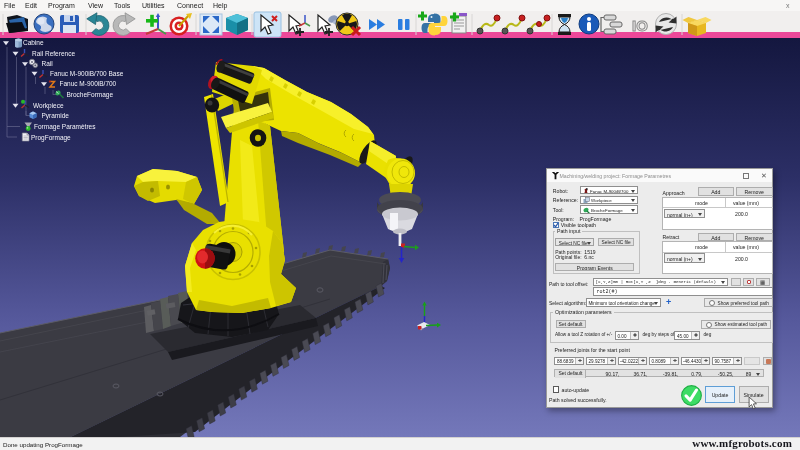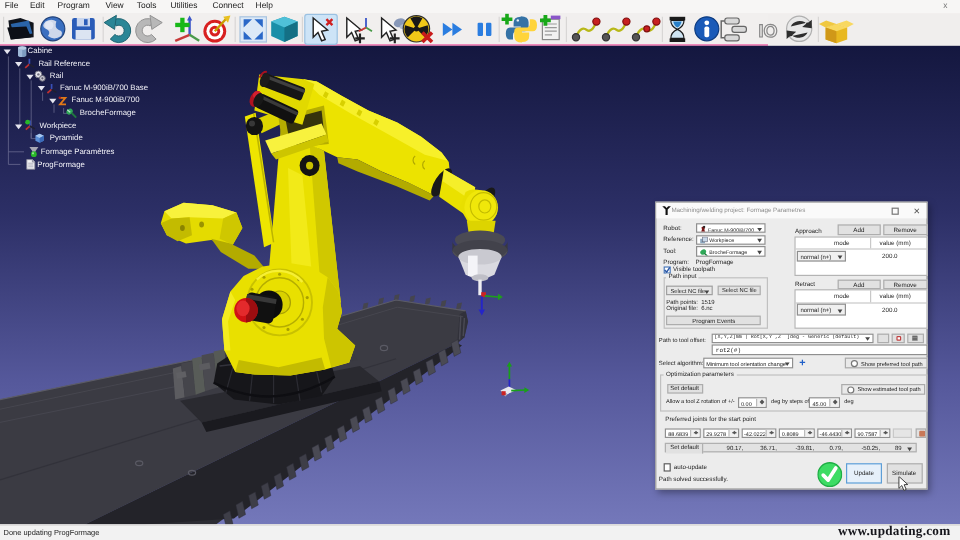--- a/index.html
+++ b/index.html
@@ -1,20 +1,20 @@
 <!DOCTYPE html>
 <html><head>
 <meta charset="utf-8">
 <style>
 * { margin:0; padding:0; box-sizing:border-box; }
 html,body { width:800px; height:450px; overflow:hidden; font-family:"Liberation Sans", sans-serif; }
 #app { position:relative; width:800px; height:450px; background:#f0eeed; }
 #menubar { position:absolute; left:0; top:0; width:800px; height:11px; background:#f7f6f5; font-size:7px; color:#1a1a1a; }
 #menubar span { position:absolute; top:1.5px; }
-#toolbar { position:absolute; left:0; top:11px; width:640px; height:27px; background:#f1efee; border-bottom:1px solid #ec4899; }
+#toolbar { position:absolute; left:0; top:11px; width:800px; height:27px; background:#f1efee; border-bottom:6px solid #ec4899; }
 #viewport { position:absolute; left:0; top:38px; width:800px; height:399px; }
 #tree { position:absolute; left:0; top:38px; width:230px; height:120px; color:#f2f2f8; font-size:6.5px; }
 .trow { position:absolute; height:9px; line-height:9px; white-space:nowrap; }
 #statusbar { position:absolute; left:0; top:437px; width:800px; height:13px; background:#f2f2f2; border-top:1px solid #d4d2d1; font-size:6.2px; color:#222; }
 #watermark { position:absolute; right:8px; top:437px; font-family:"Liberation Serif", serif; font-size:11px; font-weight:bold; color:#16161c; letter-spacing:0.2px; }
 #dlg { position:absolute; left:546px; top:168px; width:227px; height:240px; background:#ececec; border:1px solid #999; box-shadow:2px 3px 6px rgba(0,0,0,0.35); font-size:5.2px; color:#1c1c1c; }
 .lbl { position:absolute; white-space:nowrap; }
 .btn { position:absolute; background:#e1e1e1; border:1px solid #adadad; text-align:center; font-size:5.2px; color:#1c1c1c; white-space:nowrap; overflow:hidden; }
 .combo { position:absolute; background:#fff; border:1px solid #8f8f8f; font-size:4.4px; white-space:nowrap; overflow:hidden; }
 .carr { position:absolute; right:2px; top:2.8px; width:0; height:0; border-left:2.5px solid transparent; border-right:2.5px solid transparent; border-top:3px solid #444; }
@@ -684,14 +684,14 @@
     </svg>
     <div class="btn" style="left:158px;top:216.6px;width:30px;height:17.4px;line-height:16.5px;background:#e6f0fa;border-color:#5e9ed6">Update</div>
     <div class="btn" style="left:191.5px;top:216.6px;width:30px;height:17.4px;line-height:16.5px">Simulate</div>
     <svg width="10" height="13" viewBox="0 0 11 15" style="position:absolute;left:201px;top:228px">
       <path d="M1,0 L1,11.5 L3.8,8.8 L5.8,13.5 L8,12.5 L6,8 L9.5,7.8 Z" fill="#fff" stroke="#333" stroke-width="0.9"></path>
     </svg>
   </div>
   <div id="statusbar">
       <span style="position:absolute;left:3px;top:3px">Done updating ProgFormage</span>
     </div>
-  <div id="watermark">www.updating.com</div>
+  <div id="watermark">www.mfgrobots.com</div>
 </div>
 
 </body></html>

